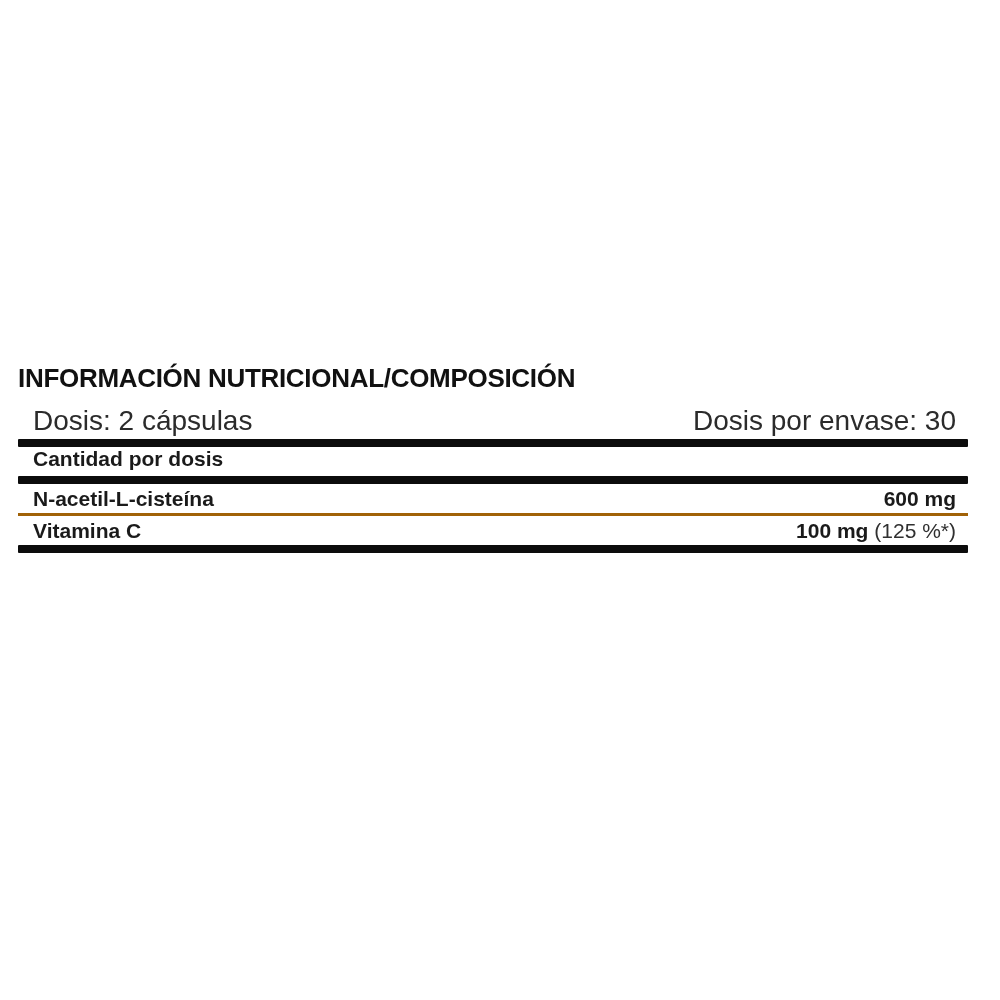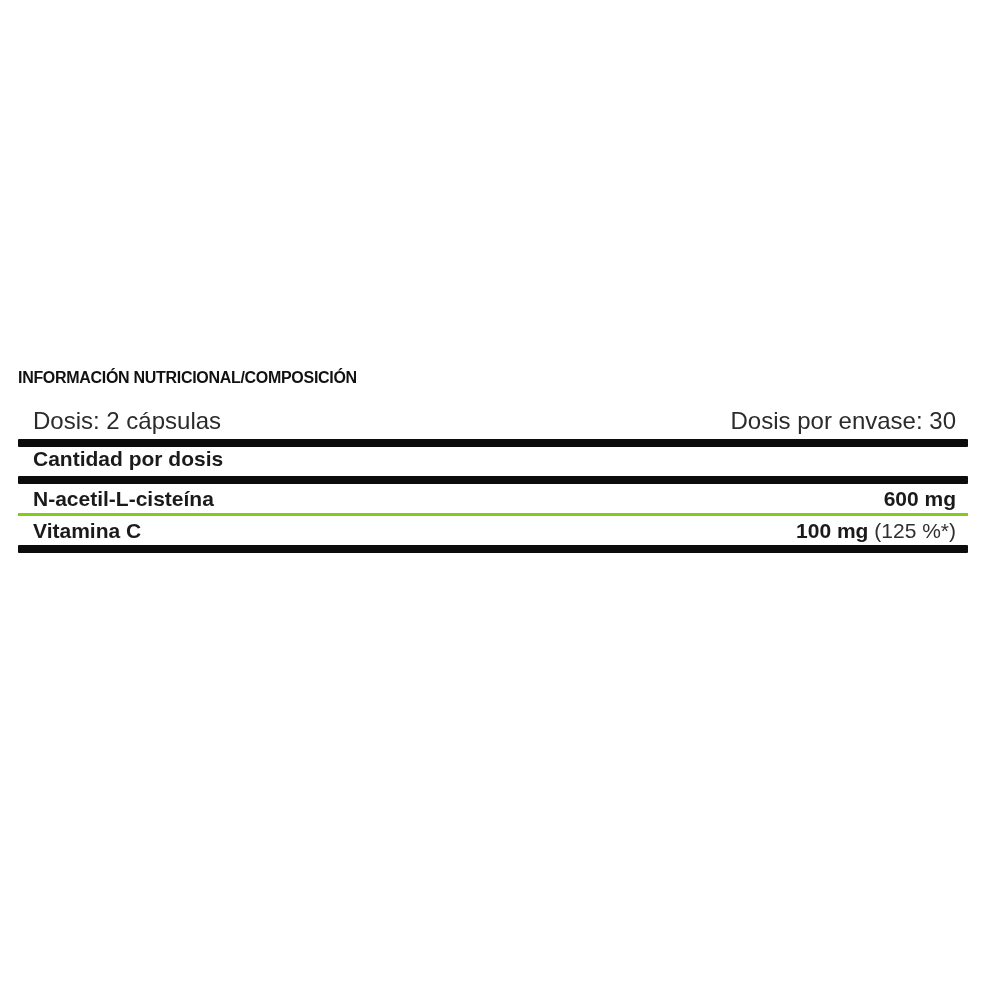--- a/index.html
+++ b/index.html
@@ -15,34 +15,34 @@
     overflow: hidden;
     font-family: "Liberation Sans", sans-serif;
   }
   .panel {
     position: absolute;
     left: 18px;
     top: 364px;
     width: 950px;
   }
   .title {
-    font-size: 16px;
+    font-size: 26px;
     font-weight: bold;
     color: #111111;
     letter-spacing: -0.3px;
     line-height: 28px;
     white-space: nowrap;
   }
   .dose-row {
     display: flex;
     justify-content: space-between;
     align-items: baseline;
     margin-top: 17px;
     padding: 0 12px 0 15px;
-    font-size: 24px;
+    font-size: 28px;
     font-weight: 400;
     color: #2b2b2b;
     line-height: 24px;
   }
   .thick-bar {
     height: 8px;
     background: #0c0c0c;
     border-radius: 1px;
     margin-top: 6px;
   }
@@ -58,21 +58,21 @@
   }
   .rows {
     margin-top: 0;
   }
   .nutrient-row {
     display: flex;
     justify-content: space-between;
     align-items: center;
     height: 29px;
     padding: 0 12px 0 15px;
-    border-bottom: 3px solid #84cc16;
+    border-bottom: 3px solid #a16207;
     font-size: 21px;
     color: #1a1a1a;
   }
   .nutrient-row:last-child {
     border-bottom: none;
   }
   .nutrient-name {
     font-weight: bold;
     white-space: nowrap;
   }

